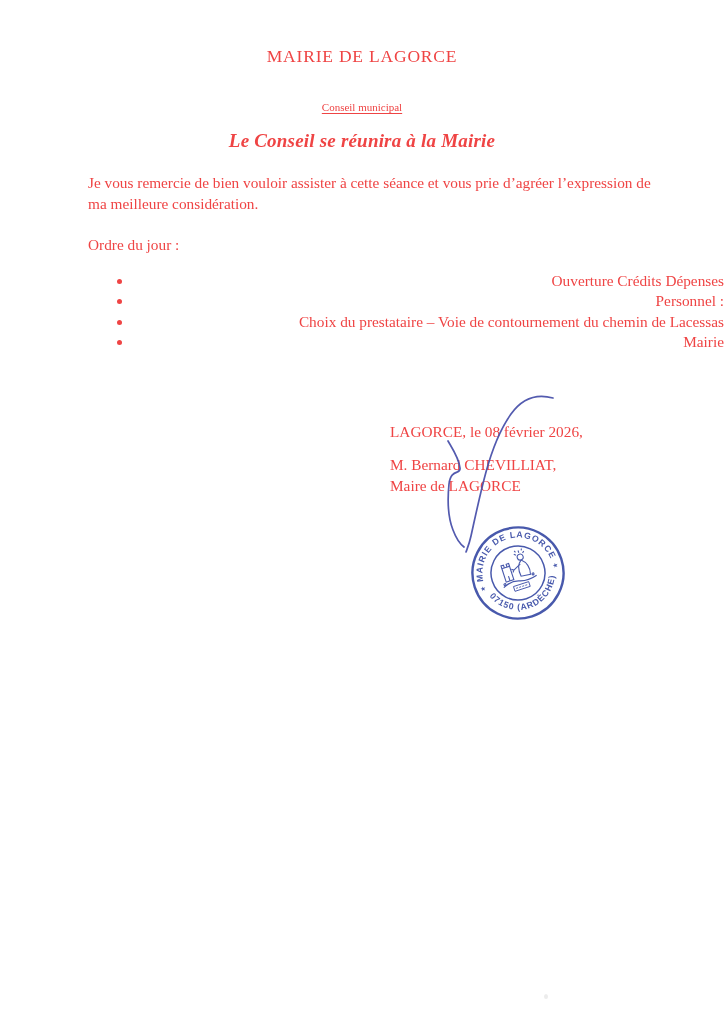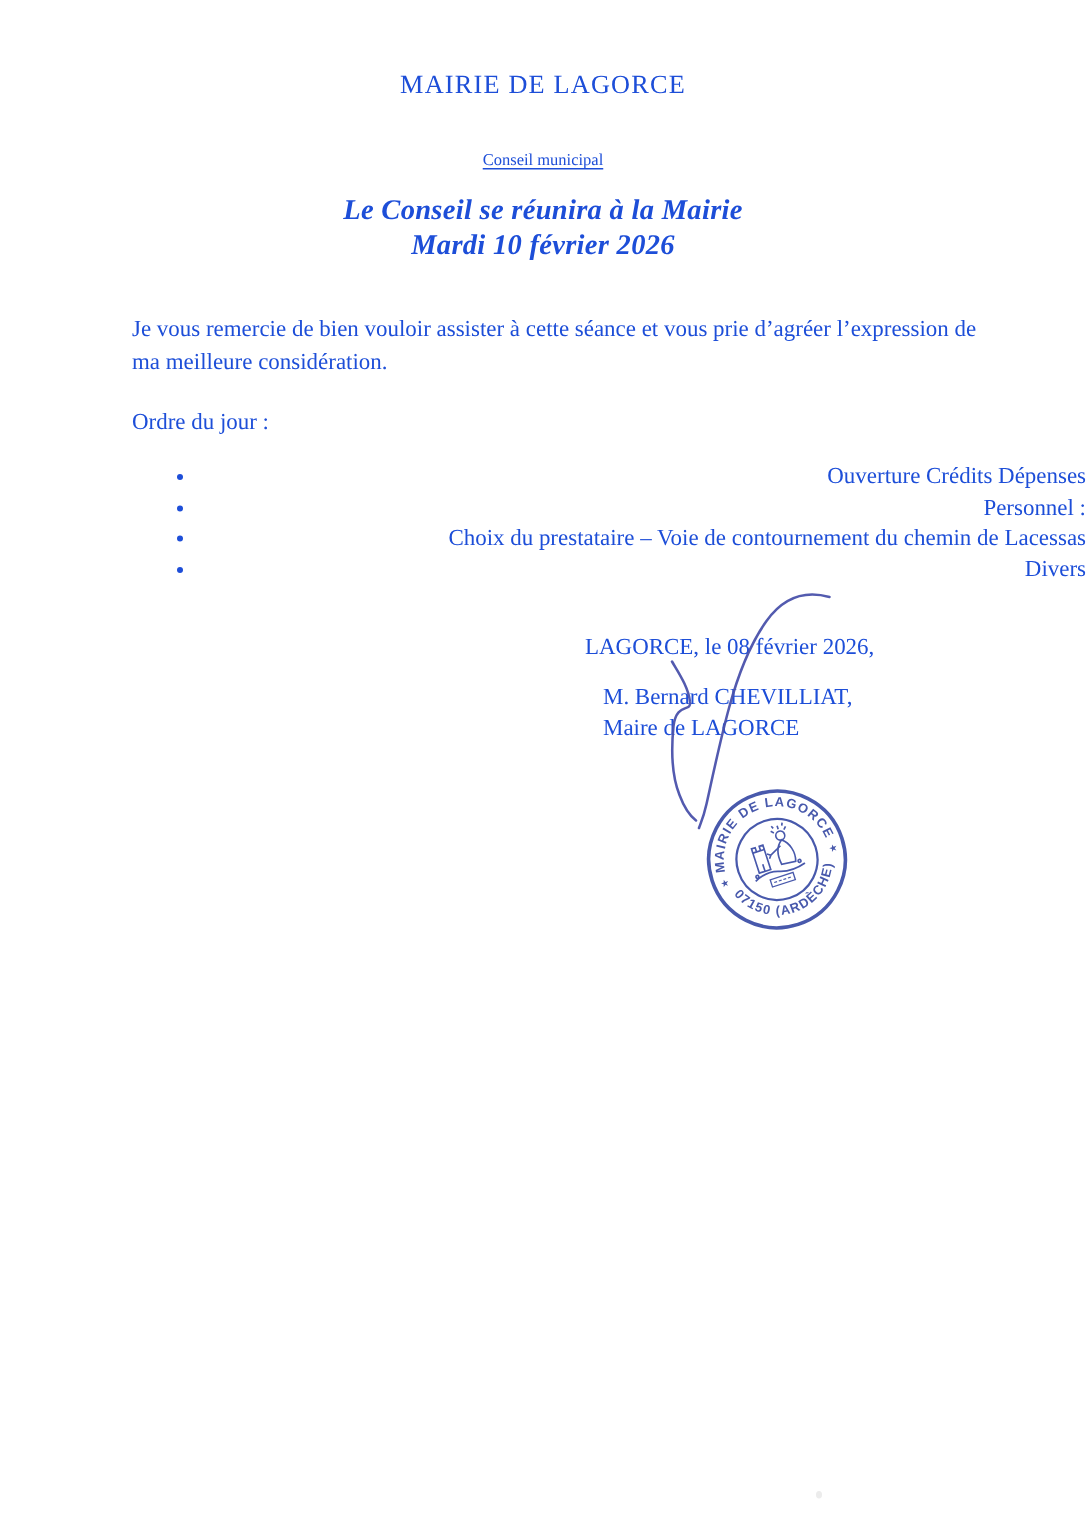--- a/index.html
+++ b/index.html
@@ -3,21 +3,21 @@
 <meta charset="utf-8">
 <style>
   html, body { margin: 0; padding: 0; }
   body { background: #ffffff; }
   .page {
     position: relative;
     width: 724px;
     height: 1024px;
     background: #ffffff;
     font-family: "Liberation Serif", "DejaVu Serif", serif;
-    color: #1d4ed8;
+    color: #ef4444;
     overflow: hidden;
   }
   .doc-title {
     padding-top: 46px;
     text-align: center;
     font-size: 17.5px;
     letter-spacing: 0.8px;
   }
   .doc-subtitle {
     margin-top: 34px;
@@ -29,21 +29,21 @@
   .notice-block {
     margin-top: 17px;
     text-align: center;
     font-weight: bold;
     font-style: italic;
     font-size: 19px;
     line-height: 22.5px;
     letter-spacing: 0.2px;
   }
   .body-paragraph {
-    margin: 34px 66px 0 88px;
+    margin: 19px 66px 0 88px;
     font-size: 15.3px;
     line-height: 21.5px;
     text-align: left;
   }
   .agenda-heading {
     margin: 21px 0 0 88px;
     font-size: 15.3px;
     text-underline-offset: 2px;
   }
   ul.agenda-list {
@@ -59,21 +59,21 @@
     padding-left: 45px;
     list-style: circle outside;
   }
   .closing-block {
     position: absolute;
     left: 390px;
     top: 421px;
     font-size: 15.3px;
     line-height: 21px;
   }
-  .signatory { margin-top: 12px; margin-left: 12px; }
+  .signatory { margin-top: 12px; }
   .signature-svg {
     position: absolute;
     left: 435px;
     top: 388px;
     pointer-events: none;
   }
   .stamp-svg {
     position: absolute;
     left: 466px;
     top: 521px;
@@ -103,39 +103,38 @@
 <body>
 
 <div class="page">
 
   <div class="doc-title">MAIRIE DE LAGORCE</div>
 
   <div class="doc-subtitle">Conseil municipal</div>
 
   <div class="notice-block">
     <div>Le Conseil se réunira à la Mairie</div>
-    <div>Mardi 10 février 2026</div>
   </div>
 
   <div class="body-paragraph">Je vous remercie de bien vouloir assister à cette séance et vous prie d’agréer l’expression de ma meilleure considération.</div>
 
   <div class="agenda-heading">Ordre du jour :</div>
 
   <ul class="agenda-list">
     <li>
       <span>Ouverture Crédits Dépenses</span>
     </li>
     <li>
       <span>Personnel :</span>
     </li>
     <li>
       <span>Choix du prestataire – Voie de contournement du chemin de Lacessas</span>
     </li>
     <li>
-      <span>Divers</span>
+      <span>Mairie</span>
     </li>
   </ul>
 
   <div class="closing-block">
     <div>LAGORCE, le 08 février 2026,</div>
     <div class="signatory">
       <div>M. Bernard CHEVILLIAT,</div>
       <div>Maire de LAGORCE</div>
     </div>
   </div>

